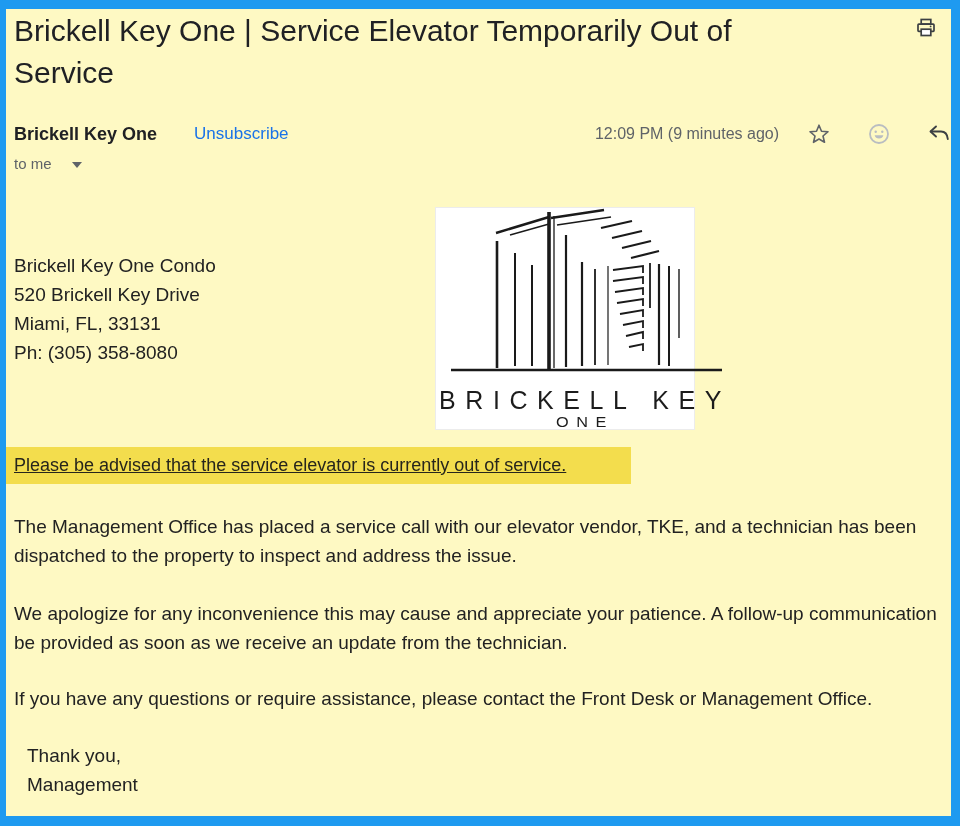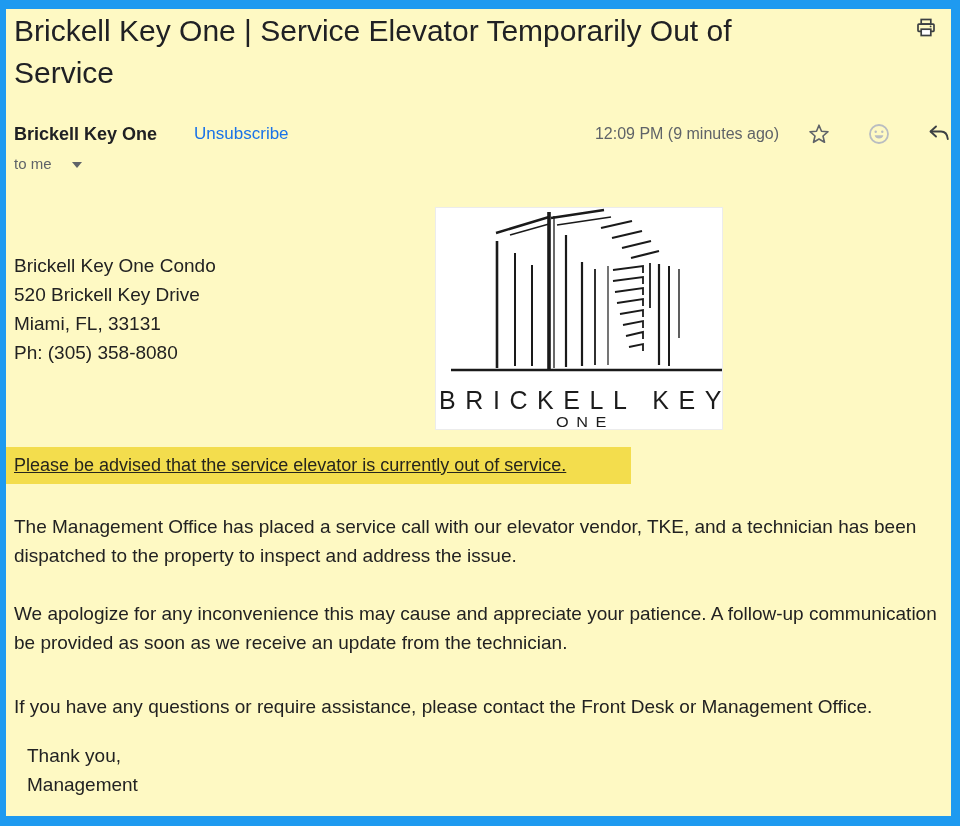--- a/index.html
+++ b/index.html
@@ -37,31 +37,31 @@
   }
   .caret {
     width:0; height:0; border-left:5px solid transparent; border-right:5px solid transparent;
     border-top:6px solid #5f6368; margin-top:2px;
   }
   .address {
     position:absolute; left:8px; top:242px;
     font-size:19px; line-height:29px; color:#222;
   }
   .logo-box {
-    position:absolute; left:429px; top:198px; width:288px; height:223px;
+    position:absolute; left:429px; top:198px; width:260px; height:223px;
     border:1px solid #ececec; background:#fff;
   }
   .highlight-bar {
     position:absolute; left:0; top:438px; width:625px; height:37px;
     background:#f3dd4d; color:#26251c;
     font-size:18px; line-height:37px; padding-left:8px; white-space:nowrap; overflow:hidden;text-decoration:underline;
   }
   .para { position:absolute; left:8px; right:0; font-size:19px; color:#222; }
   .tline { white-space:nowrap; line-height:29px; }
-  .p1{ top:503px; } .p2{ top:590px; } .p3{ top:675px;margin-top:8px; } .sig{ top:732px;margin-left:13px; }
+  .p1{ top:503px; } .p2{ top:590px; } .p3{ top:675px; } .sig{ top:732px;margin-left:13px; }
   svg { display:block; }
 </style>
 </head>
 <body>
 
 <div class="frame">
 
   <h1 class="subject">Brickell Key One | Service Elevator Temporarily Out of Service</h1>
 
   <div class="print-btn">

